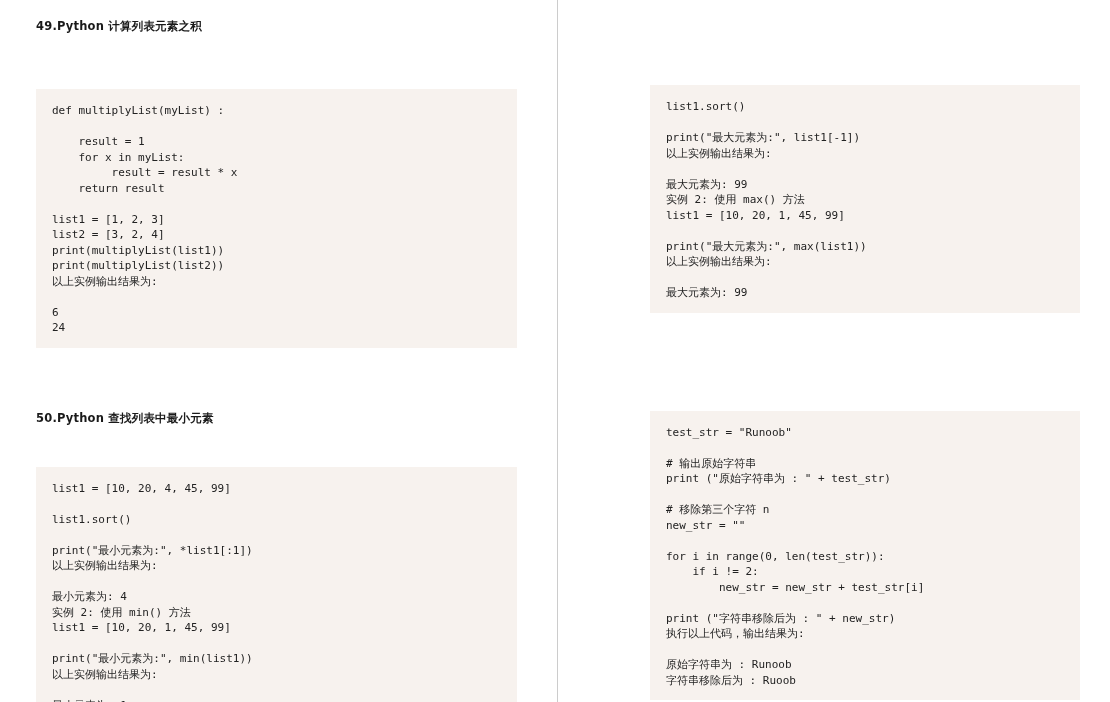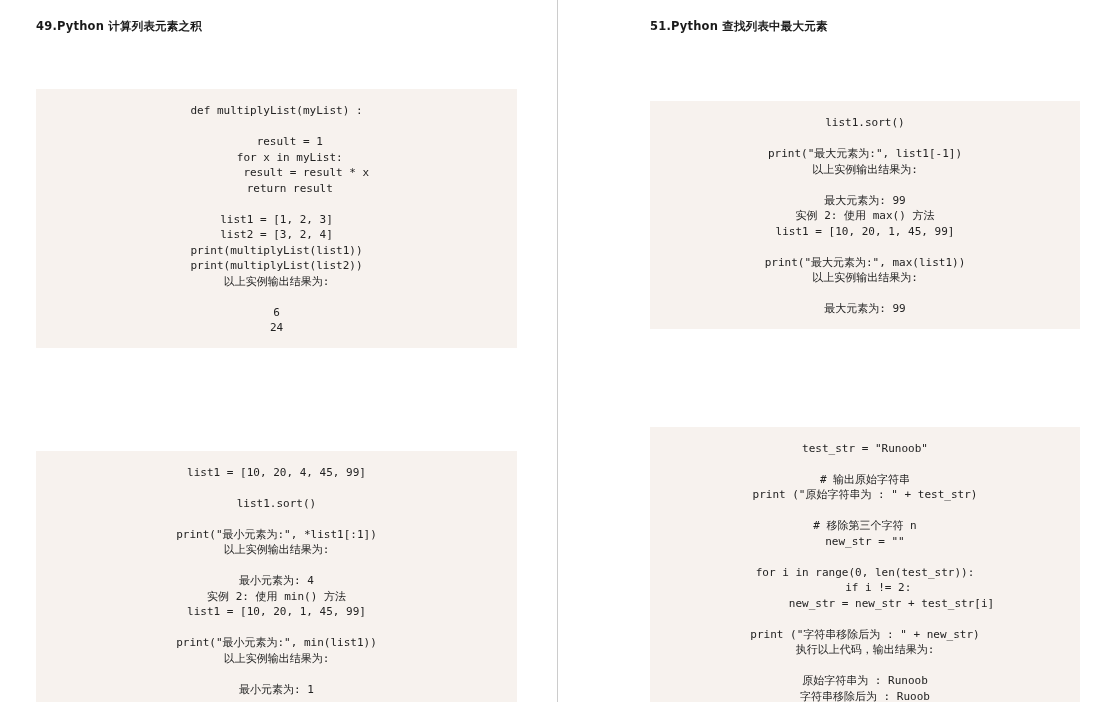--- a/index.html
+++ b/index.html
@@ -57,21 +57,20 @@
   .code-block {
     background: #f7f2ee;
     border: 0;
     padding: 14px 16px 12px 16px;
     font-family: "DejaVu Sans Mono", monospace;
     font-size: 11px;
     line-height: 15.5px;
     white-space: pre-wrap;
     color: #222222;
     box-sizing: border-box;
-    text-align: center;
   }
   .cn { font-family: "DejaVu Sans", sans-serif; }
 
   
   .col-left .section-title { }
   .gap-a { height: 44px; }
   .gap-b { height: 46px; }
   .gap-c { height: 30px; }
 
   
@@ -104,20 +103,21 @@
 print(multiplyList(list2))
 以上实例输出结果为:
 
 6
 24</pre>
     </div>
 
     <div class="gap-b"></div>
 
     <div class="section">
+      <div class="section-title cn">50.Python 查找列表中最小元素</div>
       <div class="gap-c"></div>
       <pre class="code-block">list1 = [10, 20, 4, 45, 99]
 
 list1.sort()
 
 print("最小元素为:", *list1[:1])
 以上实例输出结果为:
 
 最小元素为: 4
 实例 2: 使用 min() 方法
@@ -127,21 +127,20 @@
 以上实例输出结果为:
 
 最小元素为: 1</pre>
     </div>
 
   </div>
 
   <div class="column col-right">
 
     <div class="section">
-      <div class="section-title cn">51.Python 查找列表中最大元素</div>
       <div class="gap-r1"></div>
       <pre class="code-block">list1.sort()
 
 print("最大元素为:", list1[-1])
 以上实例输出结果为:
 
 最大元素为: 99
 实例 2: 使用 max() 方法
 list1 = [10, 20, 1, 45, 99]
 

